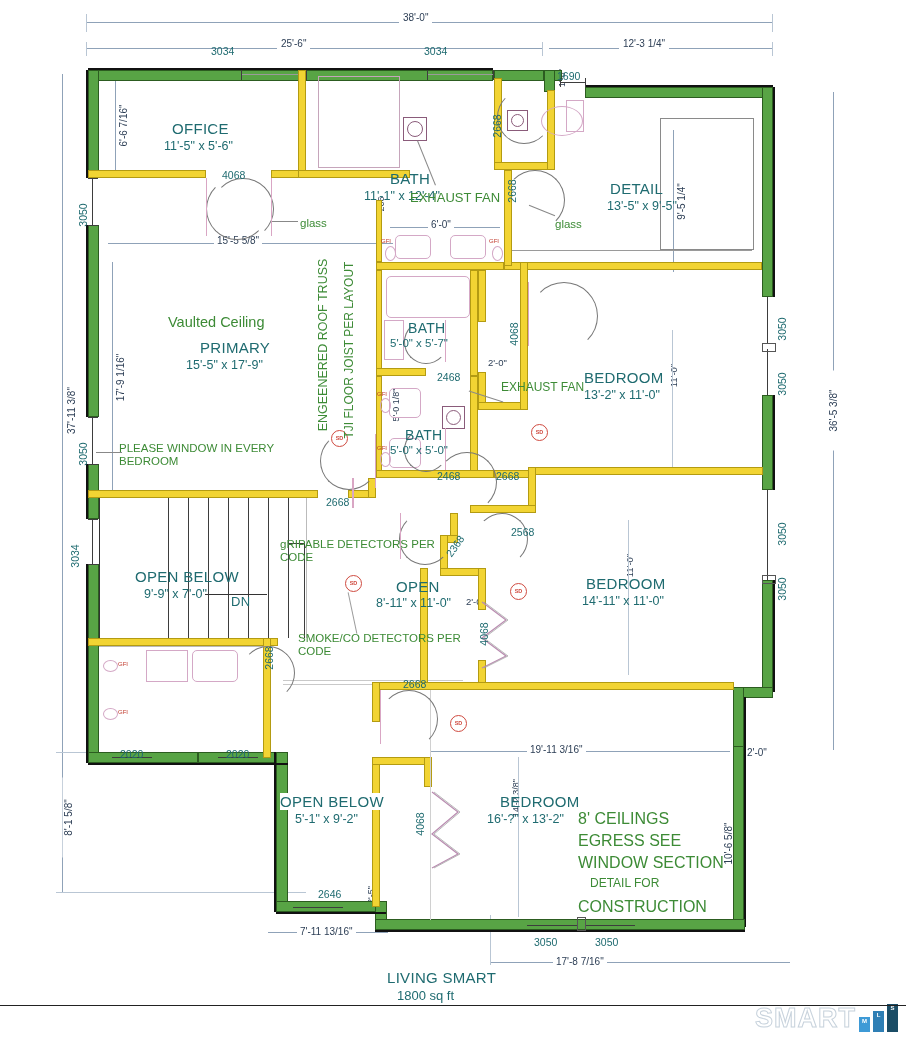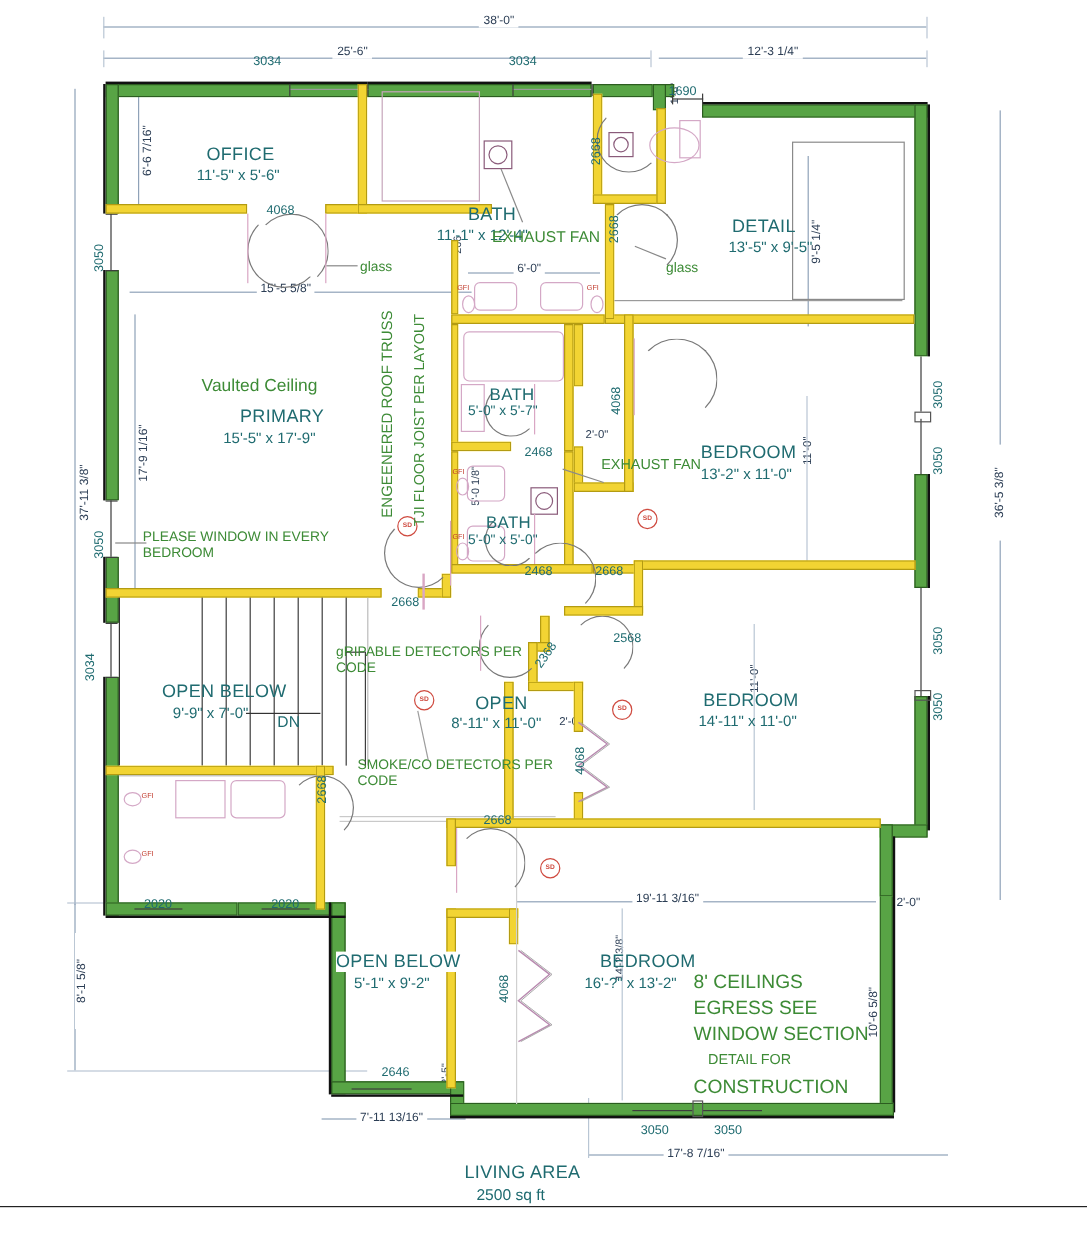--- a/index.html
+++ b/index.html
@@ -461,18 +461,24 @@
   <div class="wintag" style="left:437px;top:470px;">2468</div>
   <div class="wintag" style="left:326px;top:496px;">2668</div>
   <div class="wintag" style="left:496px;top:470px;">2668</div>
   <div class="wintag" style="left:511px;top:526px;">2568</div>
   <div class="wintag vert" style="left:435px;top:540px;width:40px;text-align:center;transform:rotate(-55deg);">2368</div>
   <div class="wintag vert" style="left:464px;top:628px;width:40px;text-align:center;transform:rotate(-90deg);">4068</div>
   <div class="wintag" style="left:403px;top:678px;">2668</div>
   <div class="wintag vert" style="left:249px;top:652px;width:40px;text-align:center;transform:rotate(-90deg);">2668</div>
   <div class="wintag vert" style="left:400px;top:818px;width:40px;text-align:center;transform:rotate(-90deg);">4068</div>
 
-  <div class="roomname" style="left:387px;top:969px;font-size:15px;">LIVING AREA</div>
-  <div class="roomdim" style="left:397px;top:988px;font-size:13px;">2500 sq ft</div>
-
+  <div class="roomname" style="left:387px;top:969px;font-size:15px;">LIVING SMART</div>
+  <div class="roomdim" style="left:397px;top:988px;font-size:13px;">1800 sq ft</div>
+
+  <div id="wm">
+    <span class="txt">SMART</span>
+    <span class="bar" style="height:15px;background:#3e9ad6;">M</span>
+    <span class="bar" style="height:21px;background:#2f7fb5;">L</span>
+    <span class="bar" style="height:28px;background:#1b4d66;">S</span>
+  </div>
   <div class="blackline" style="left:0px;top:1005px;width:906px;height:1px;background:#222;"></div>
 
 </div>
 
 </body></html>

